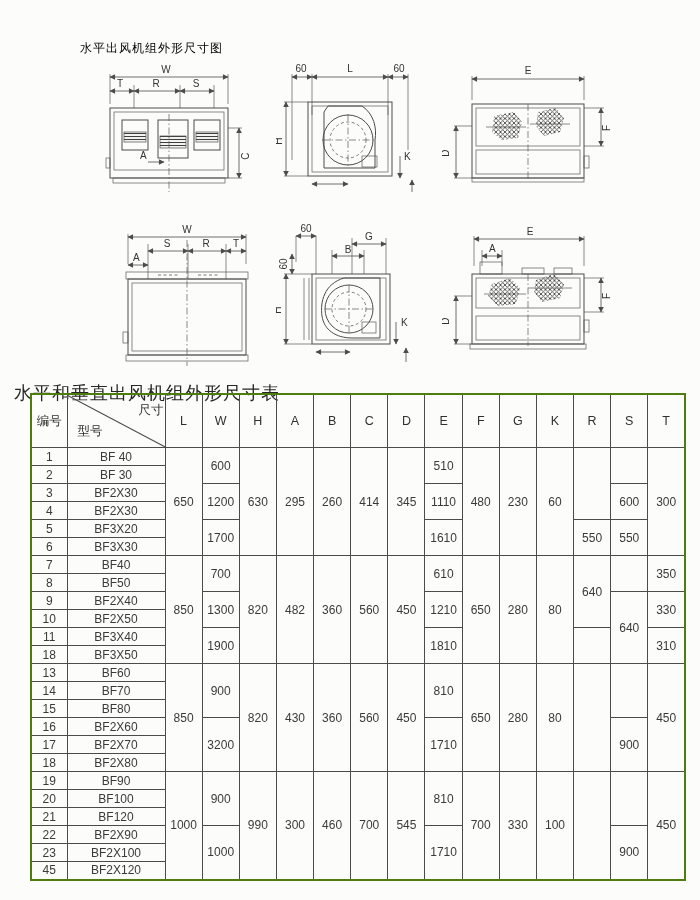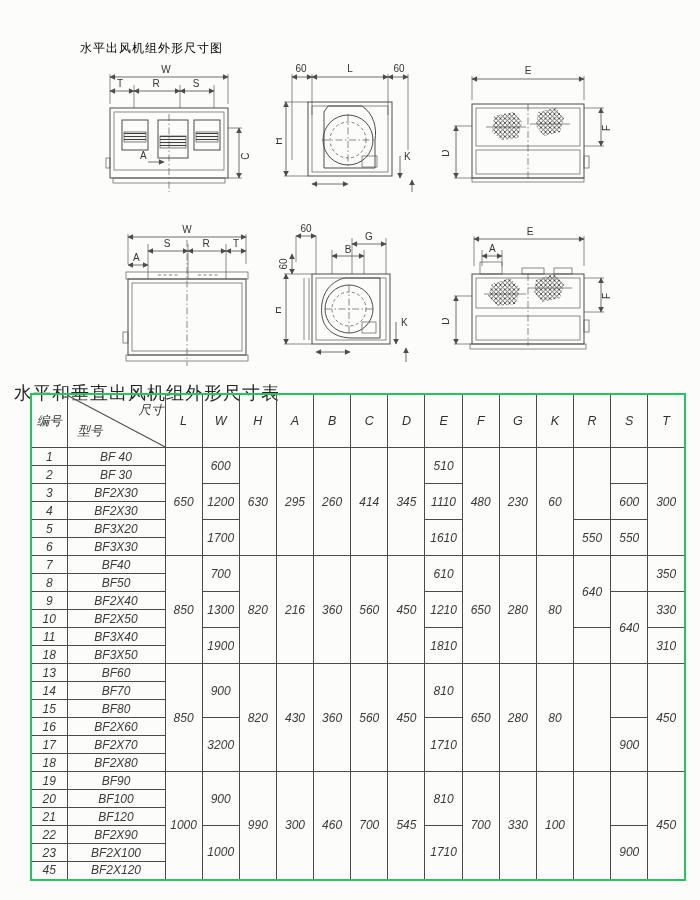--- a/index.html
+++ b/index.html
@@ -13,21 +13,21 @@
   .tbl-caption{position:absolute;left:14px;top:369px;font-size:18px;letter-spacing:1px;color:#262626;margin-top:12px;}
   .fig{position:absolute;}
   svg .ln{stroke:#4c4c4c;stroke-width:1;fill:none;}
   svg .th{stroke:#5a5a5a;stroke-width:.7;fill:none;}
   svg .dim{stroke:#4c4c4c;stroke-width:.8;fill:none;marker-start:url(#arr);marker-end:url(#arr);}
   svg .de{stroke:#4c4c4c;stroke-width:.8;fill:none;marker-end:url(#arr);}
   svg .cl{stroke:#5a5a5a;stroke-width:.7;fill:none;stroke-dasharray:7 2.5 1.5 2.5;}
   svg .dsh{stroke:#5a5a5a;stroke-width:.8;fill:none;stroke-dasharray:3 2.5;}
   svg text{font-family:"Liberation Sans",sans-serif;font-size:10px;fill:#333;}
   .dimtable{position:absolute;left:30px;top:393px;border-collapse:collapse;table-layout:fixed;
-        width:656px;border:2px solid #22c55e;font-style:italic;}
+        width:656px;border:2px solid #4d7c0f;}
   .dimtable td,.dimtable th{border:1px solid #4b4b4b;text-align:center;vertical-align:middle;
         font-size:12px;font-weight:normal;color:#3a3a3a;padding:0;overflow:hidden;}
   .dimtable thead th{height:52px;font-size:12.5px;color:#303030;}
   .dimtable tbody tr{height:18px;}
   .col-no{width:36px;}
   .col-model{width:98px;}
   .diag{position:relative;}
   .diag .dline{position:absolute;left:0;top:0;width:111px;height:1px;background:#4b4b4b;
         transform-origin:0 0;transform:rotate(27.9deg);}
   .diag .lbl-dim{position:absolute;top:7px;right:1px;}
@@ -324,21 +324,21 @@
         <td>6</td>
         <td>BF3X30</td>
       </tr>
 
       <tr>
         <td>7</td>
         <td>BF40</td>
         <td rowspan="6">850</td>
         <td rowspan="2">700</td>
         <td rowspan="6">820</td>
-        <td rowspan="6">216</td>
+        <td rowspan="6">482</td>
         <td rowspan="6">360</td>
         <td rowspan="6">560</td>
         <td rowspan="6">450</td>
         <td rowspan="2">610</td>
         <td rowspan="6">650</td>
         <td rowspan="6">280</td>
         <td rowspan="6">80</td>
         <td rowspan="4">640</td>
         <td rowspan="2"></td>
         <td rowspan="2">350</td>

